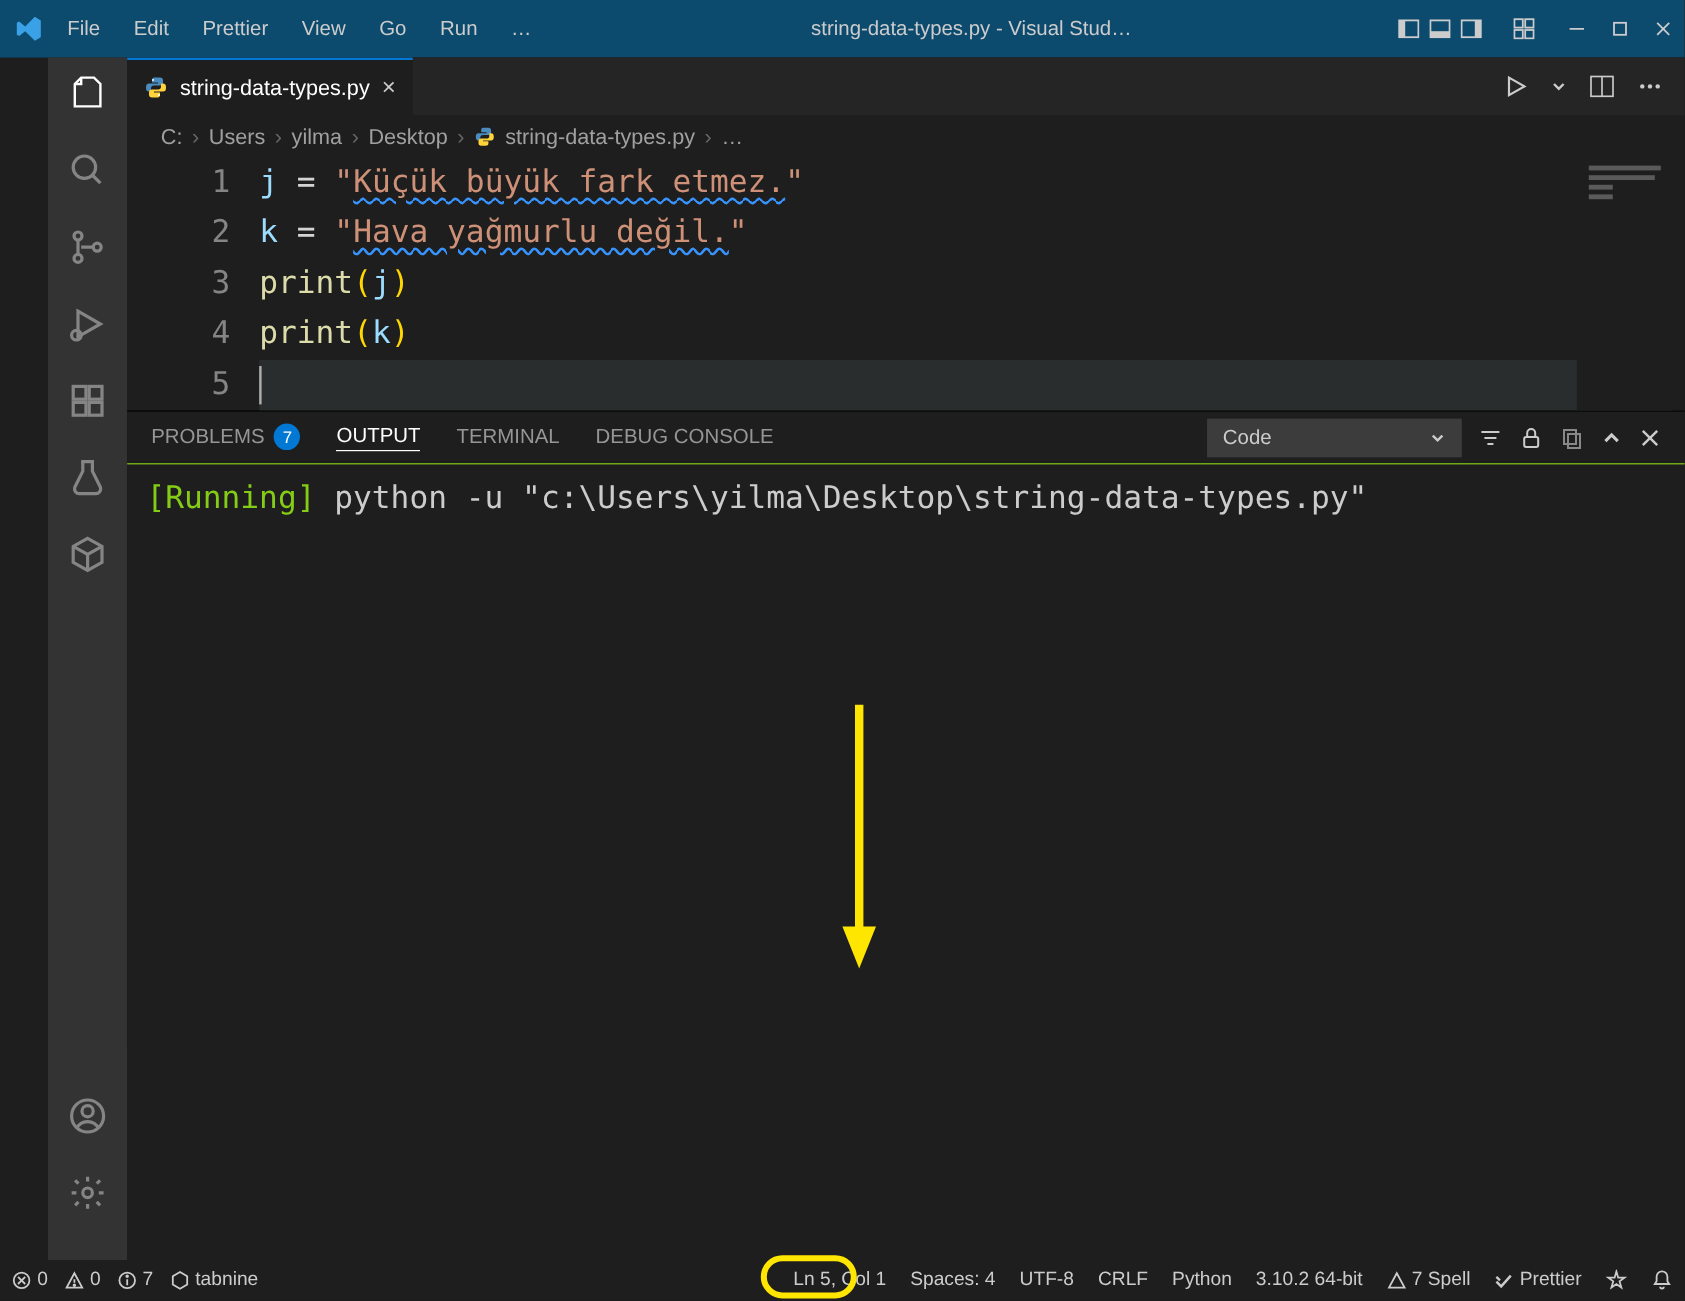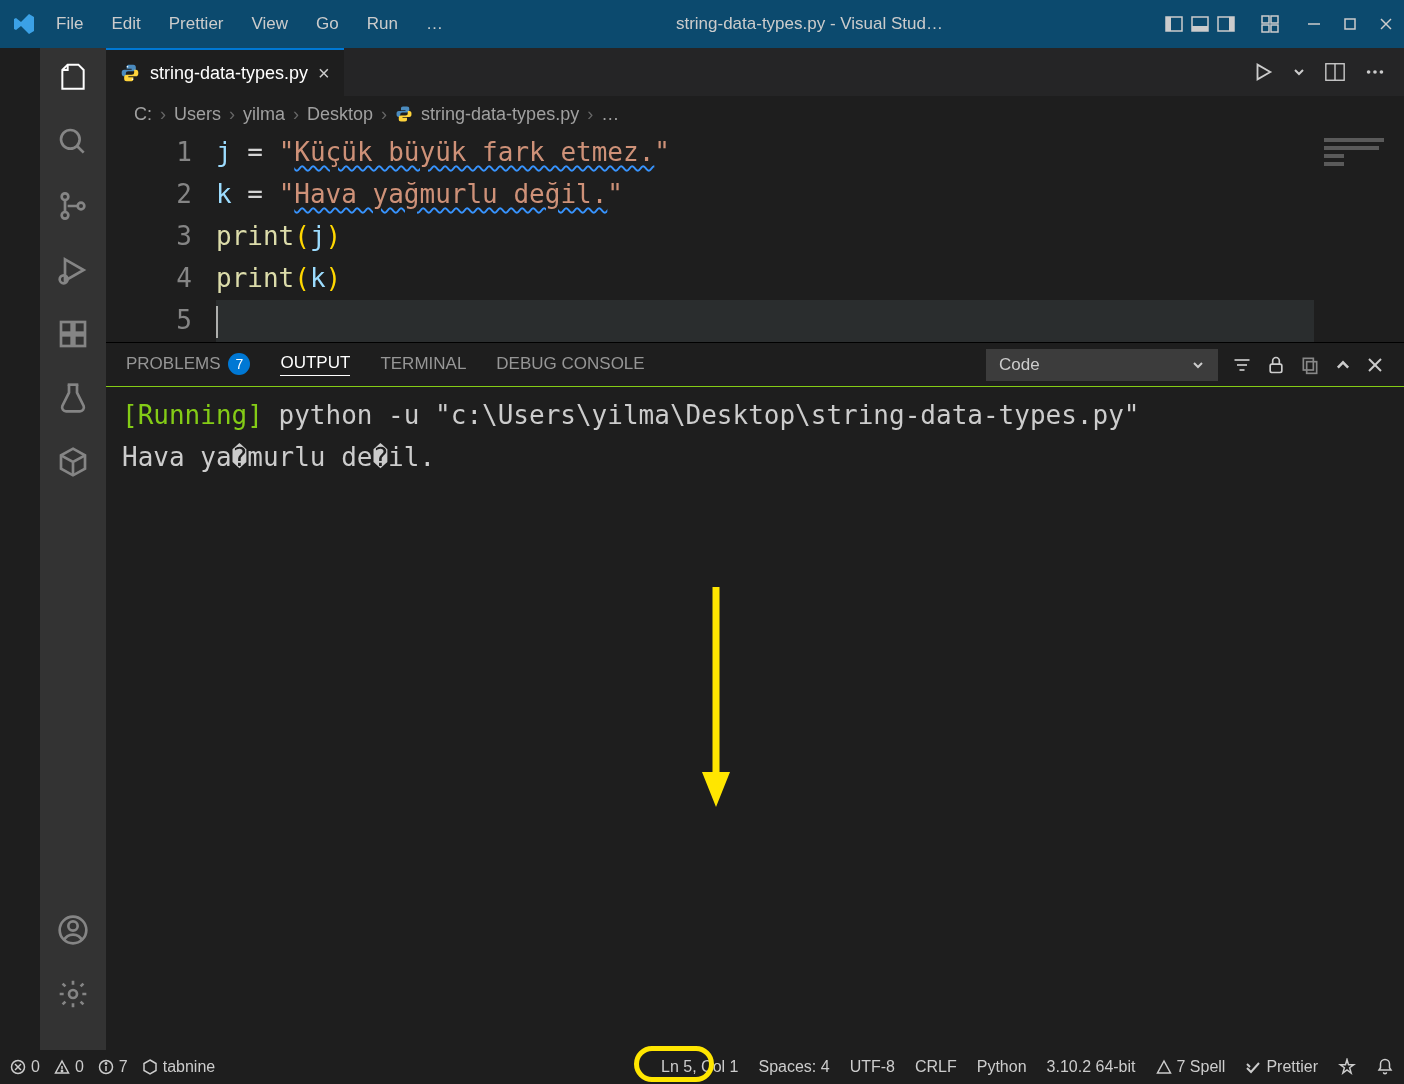--- a/index.html
+++ b/index.html
@@ -83,21 +83,21 @@
 
 .minimap { position:absolute; right:0; top:0; width:90px; height:100%; background:#1e1e1e; }
 
 
 .panel { height: 530px; background:#1e1e1e; border-top:1px solid #000; display:flex; flex-direction:column; }
 .panel-tabs { height:44px; border-bottom:1px solid #84cc16; display:flex; align-items:center; gap:30px; padding:0 20px; font-size:17px; color:#969696; }
 .panel-tabs .ptab { display:flex; align-items:center; gap:8px; padding-bottom:2px; }
 .panel-tabs .ptab.active { color:#fff; border-bottom:1px solid #fff; }
 .badge { background:#0078d4; color:#fff; border-radius:50%; width:22px; height:22px; display:inline-flex; align-items:center; justify-content:center; font-size:14px; }
 .panel-tabs .panel-right { margin-left:auto; display:flex; align-items:center; gap:14px; color:#ccc; }
-.panel-select { background:#3c3c3c; border:1px solid #3c3c3c; width:232px; height:32px; display:flex; align-items:center; padding:0 12px; justify-content:space-between; font-size:17px; }
+.panel-select { background:#3c3c3c; border:1px solid #3c3c3c; width:212px; height:32px; display:flex; align-items:center; padding:0 12px; justify-content:space-between; font-size:17px; }
 
 .panel-body {
   flex:1; padding:8px 16px; font-family: Consolas, monospace; font-size:26px;
   line-height:1.6; color:#cccccc; position:relative; overflow:hidden;
 }
 .out-tag { color:#84cc16; }
 .out-done { color:#569cd6; }
 .out-code { color:#ce9178; }
 .out-num { color:#b5cea8; }
 .panel-body .plain { color:#ccc; }
@@ -385,21 +385,20 @@
           <span>
               <svg width="18" height="18">
                 <line x1="3" y1="3" x2="15" y2="15" stroke="#ccc" stroke-width="2"></line>
                 <line x1="15" y1="3" x2="3" y2="15" stroke="#ccc" stroke-width="2"></line>
               </svg>
             </span>
         </div>
       </div>
       <div class="panel-body">
         <div><span class="out-tag">[Running]</span><span class="plain"> </span><span class="plain">python -u "c:\Users\yilma\Desktop\string-data-types.py"</span></div>
-        <div class="plain">Hava ya�murlu de�il.</div>
         <div style="height:42px"></div>
 
         <svg class="arrow-ann" width="40" height="230">
           <line x1="20" y1="0" x2="20" y2="190" stroke="#ffe600" stroke-width="7"></line>
           <polygon points="20,220 6,185 34,185" fill="#ffe600"></polygon>
         </svg>
       </div>
     </div>
   </div>
 </div>

